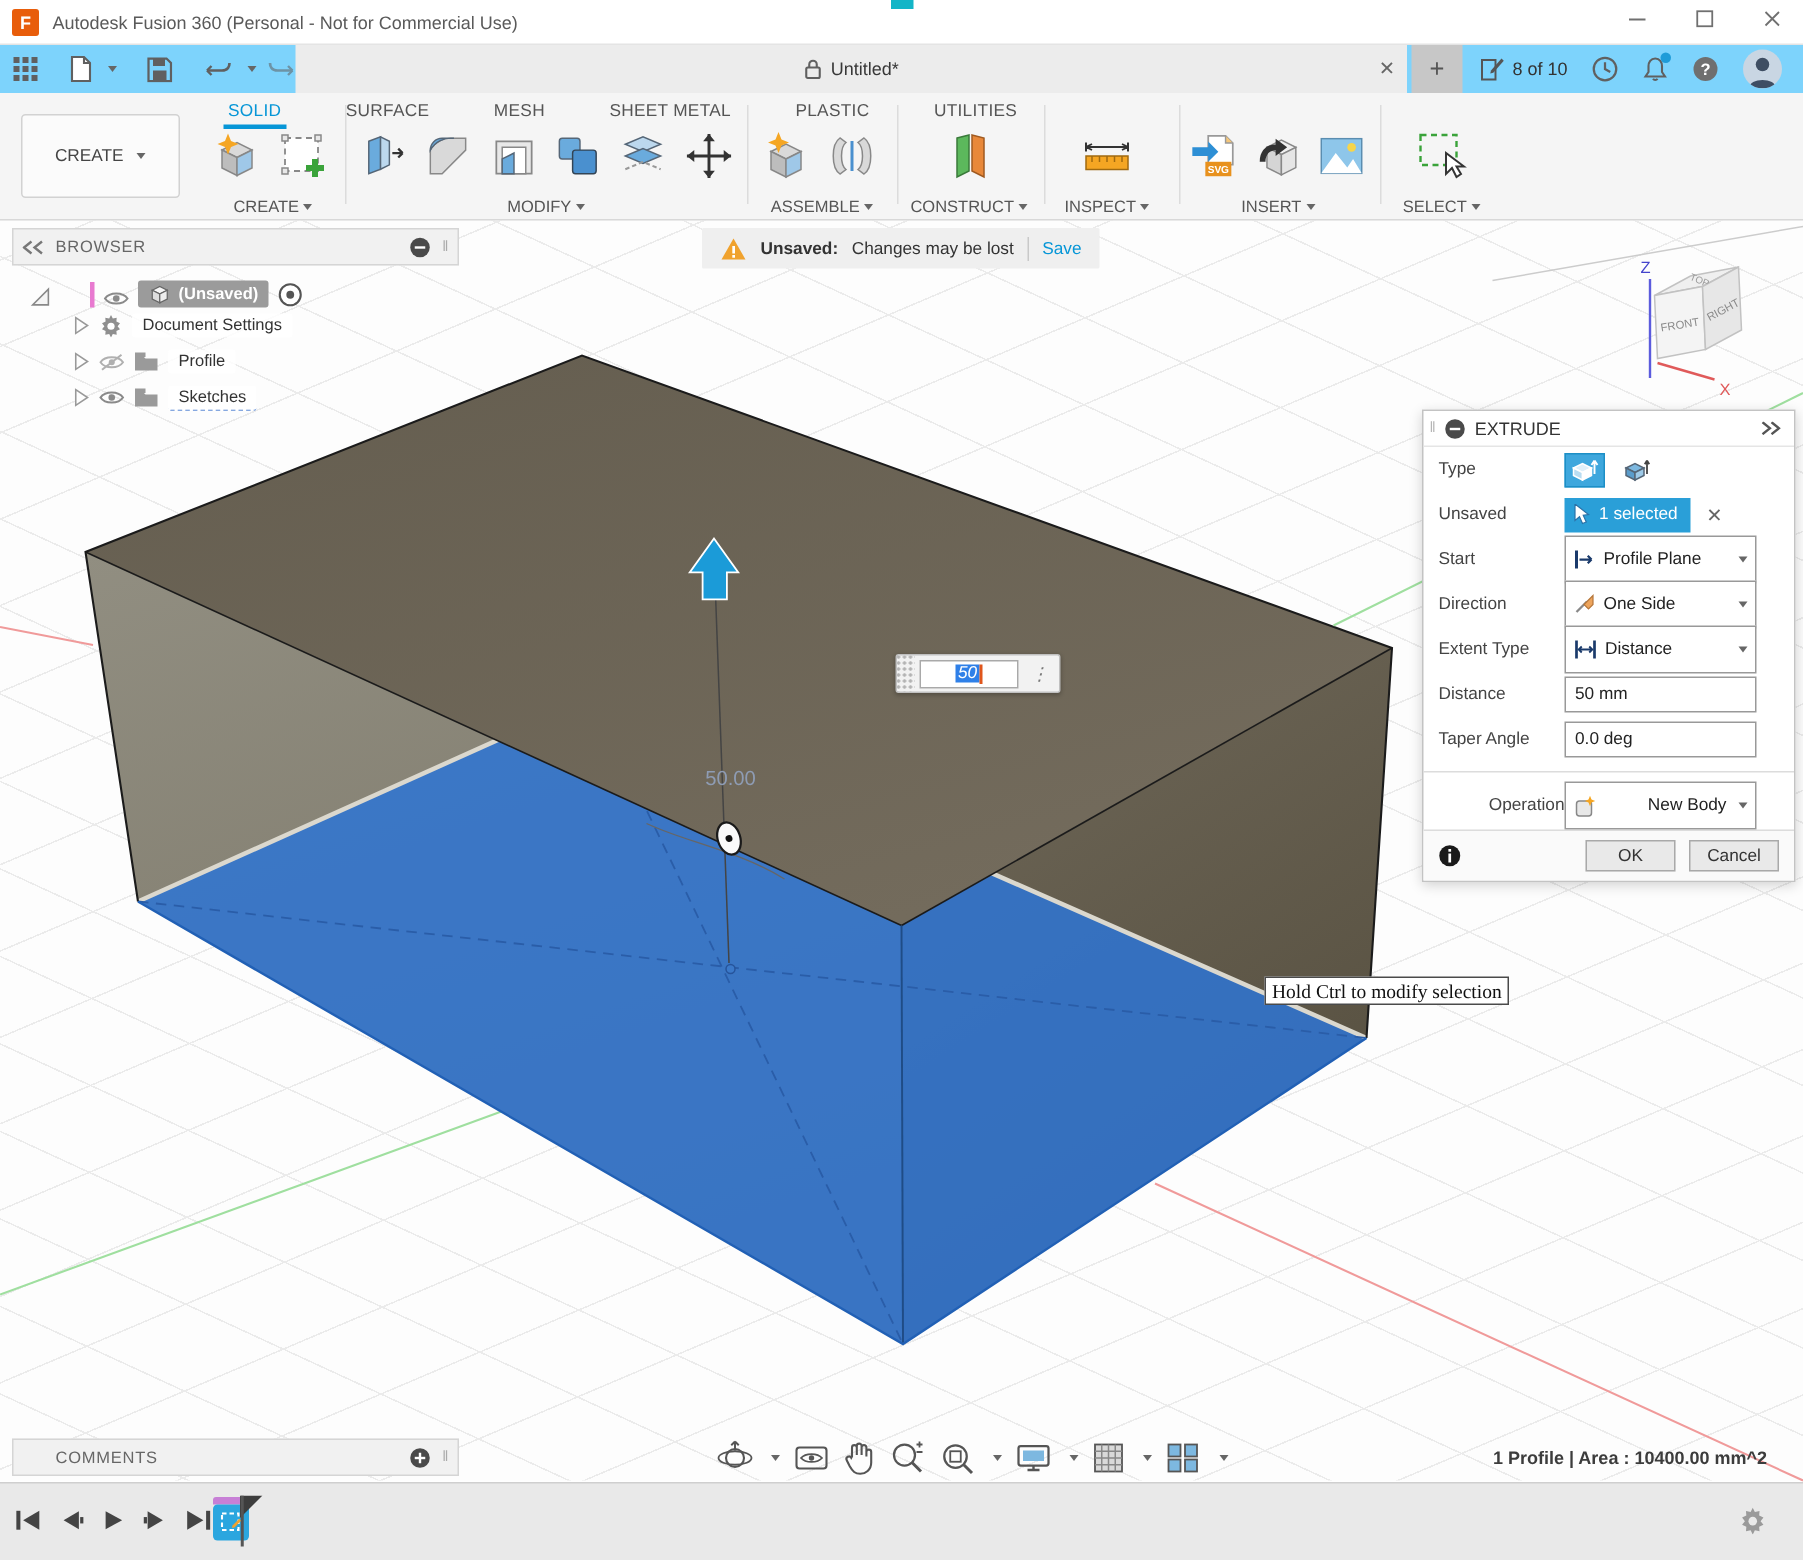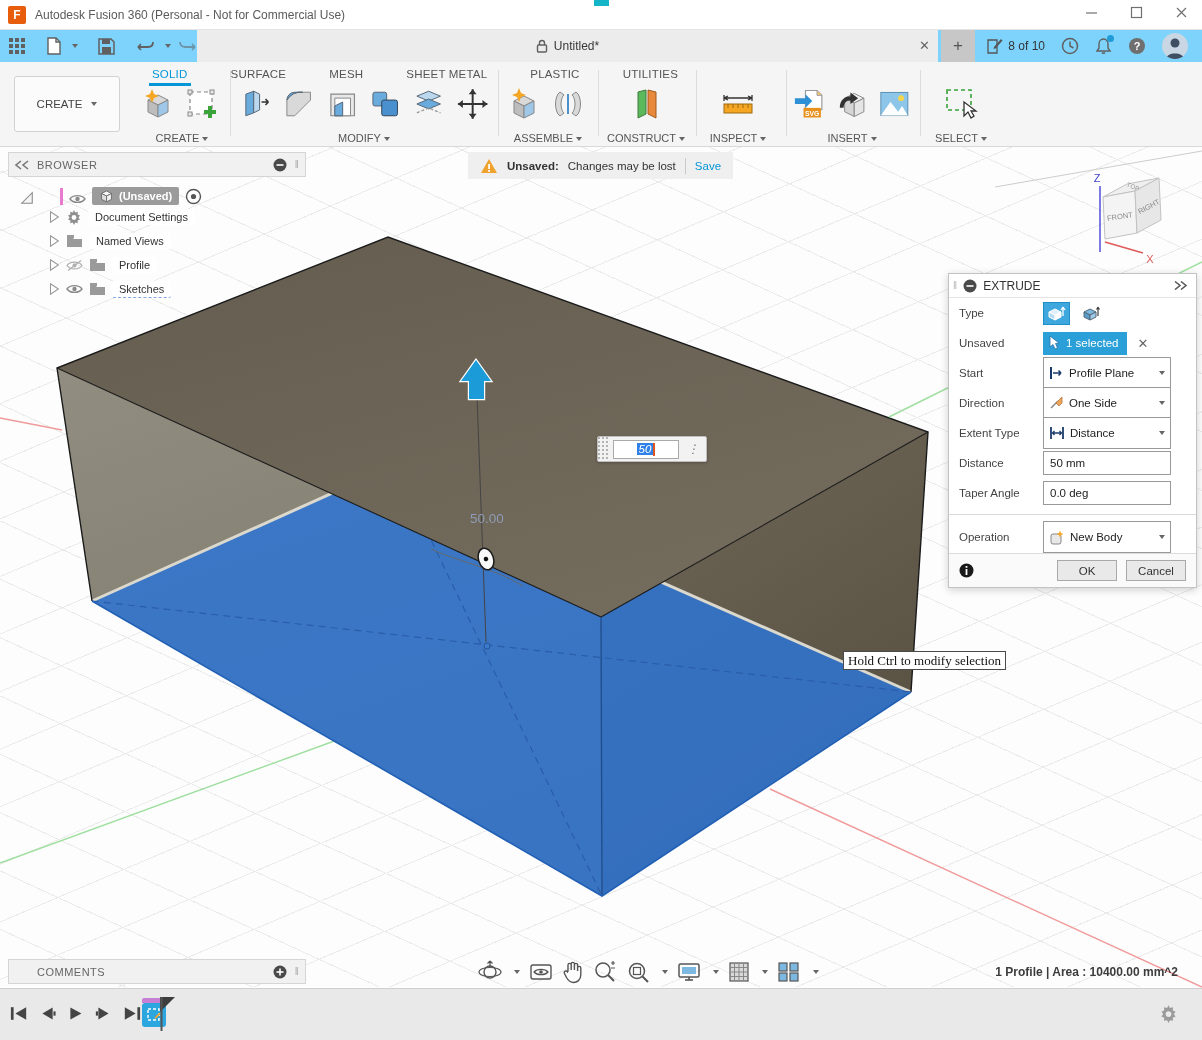--- a/index.html
+++ b/index.html
@@ -473,32 +473,20 @@
         </svg>
       <svg width="16" height="16" viewBox="0 0 16 16">
         <path d="M8,1 L9.2,3.4 L11.8,2.8 L11.6,5.4 L14,6.5 L12.4,8.5 L14,10.5 L11.6,11.6 L11.8,14.2 L9.2,13.6 L8,16 L6.8,13.6 L4.2,14.2 L4.4,11.6 L2,10.5 L3.6,8.5 L2,6.5 L4.4,5.4 L4.2,2.8 L6.8,3.4 Z" fill="#8f8f8f"></path>
           <circle cx="8" cy="8.5" r="2.4" fill="#fff"></circle>
       </svg>
       <span class="chip">
           <span>Document Settings</span>
         </span>
     </div>
 
-    <div class="trow" style="padding-left:40px;">
-      <svg width="12" height="14" viewBox="0 0 12 16">
-          <polygon points="2,2 11,8 2,14" fill="#fdfdfd" stroke="#999" stroke-width="1.2"></polygon>
-        </svg>
-      <svg width="17" height="14" viewBox="0 0 17 14">
-        <path d="M1,3 L6,3 L8,5 L16,5 L16,13 L1,13 Z" fill="#9a9a9a"></path>
-          <rect x="1" y="1" width="7" height="3" fill="#9a9a9a"></rect>
-      </svg>
-      <span class="chip">
-          <span>Named Views</span>
-        </span>
-    </div>
 
     <div class="trow" style="padding-left:40px;">
       <svg width="12" height="14" viewBox="0 0 12 16">
           <polygon points="2,2 11,8 2,14" fill="#fdfdfd" stroke="#999" stroke-width="1.2"></polygon>
         </svg>
       <svg width="17" height="13" viewBox="0 0 17 12">
         <path d="M1,6 C4,1.5 13,1.5 16,6 C13,10.5 4,10.5 1,6 Z" fill="none" stroke="#b0b0b0" stroke-width="1.3"></path>
           <circle cx="8.5" cy="6" r="2" fill="#b0b0b0"></circle>
           <line x1="2" y1="11" x2="15" y2="1" stroke="#b0b0b0" stroke-width="1.4"></line>
       </svg>
@@ -633,21 +621,21 @@
 
   <div class="ex-row">
     <label>Taper Angle</label>
     <div class="ex-input">
         <span>0.0 deg</span>
       </div>
   </div>
 
   <div class="ex-div"></div>
 
-  <div class="ex-row" style="height:32px;">
+  <div class="ex-row" style="height:32px;text-align:right;">
     <label>Operation</label>
     <div class="dd">
       <svg width="16" height="15" viewBox="0 0 16 15">
         <rect x="2" y="4" width="10" height="10" rx="2" fill="#e8e8e8" stroke="#888" stroke-width="1"></rect>
           <path d="M11,0.5 L12,3 L14.5,4 L12,5 L11,7.5 L10,5 L7.5,4 L10,3 Z" fill="#f5a623"></path>
       </svg>
       <span class="dtext">New Body</span>
       <span class="caret"></span>
     </div>
   </div>

